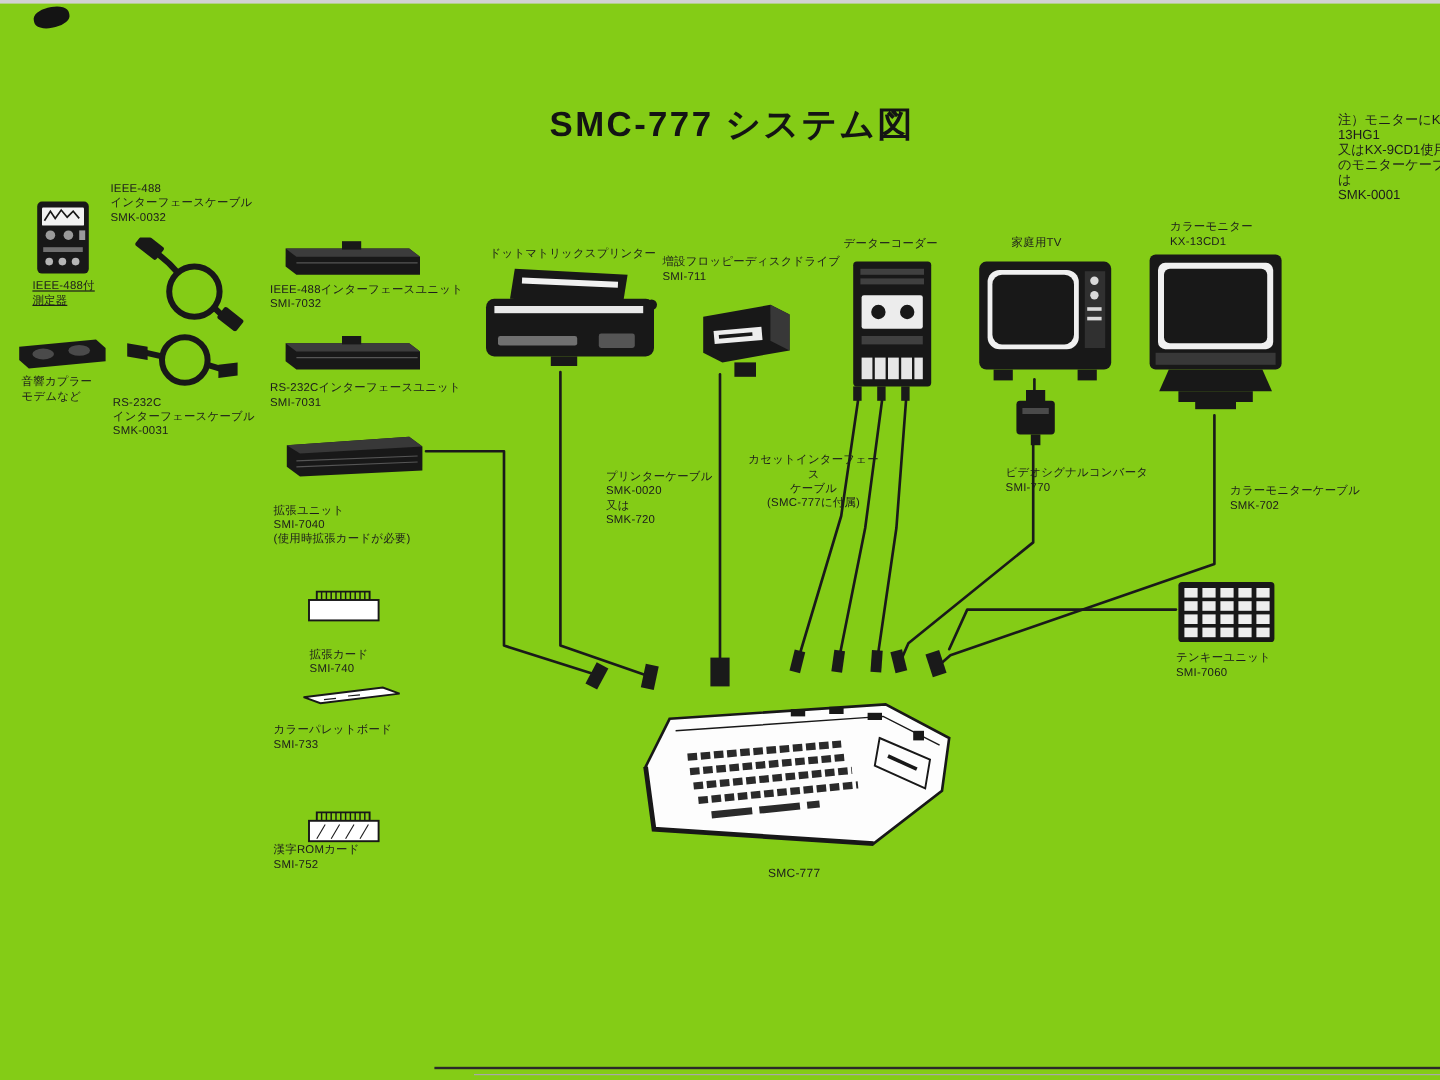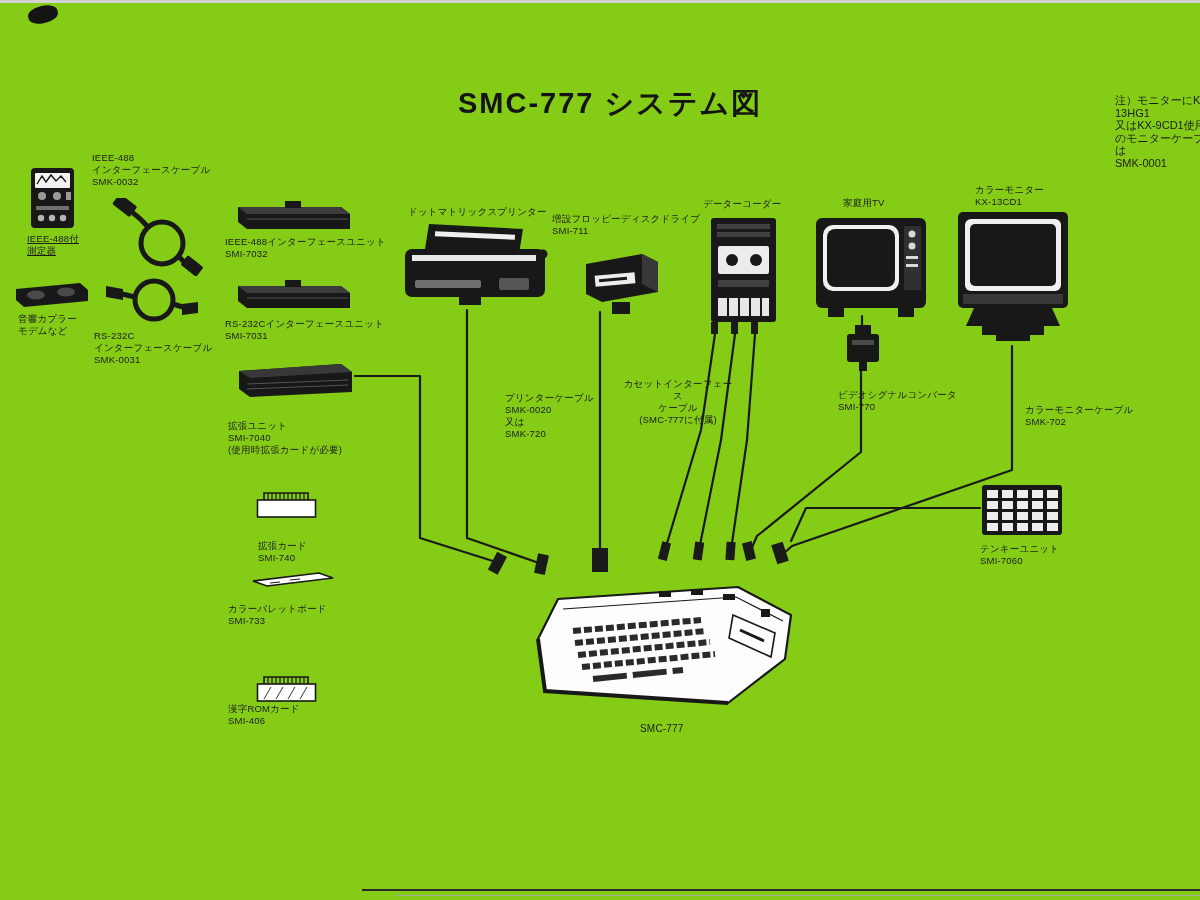--- a/index.html
+++ b/index.html
@@ -343,21 +343,21 @@
   <div class="lbl" style="left:225px; top:318px;">RS-232Cインターフェースユニット
 SMI-7031</div>
   <div class="lbl" style="left:228px; top:420px;">拡張ユニット
 SMI-7040
 (使用時拡張カードが必要)</div>
   <div class="lbl" style="left:258px; top:528px;margin-top:12px;">拡張カード
 SMI-740</div>
   <div class="lbl" style="left:228px; top:603px;">カラーパレットボード
 SMI-733</div>
   <div class="lbl" style="left:228px; top:703px;">漢字ROMカード
-SMI-406</div>
+SMI-752</div>
   <div class="lbl" style="left:408px; top:206px;">ドットマトリックスプリンター</div>
   <div class="lbl" style="left:470px; top:392px;margin-left:35px;">プリンターケーブル
 SMK-0020
 又は
 SMK-720</div>
   <div class="lbl" style="left:552px; top:213px;">増設フロッピーディスクドライブ
 SMI-711</div>
   <div class="lbl center" style="left:622px; top:378px;">カセットインターフェース
 ケーブル
 (SMC-777に付属)</div>

